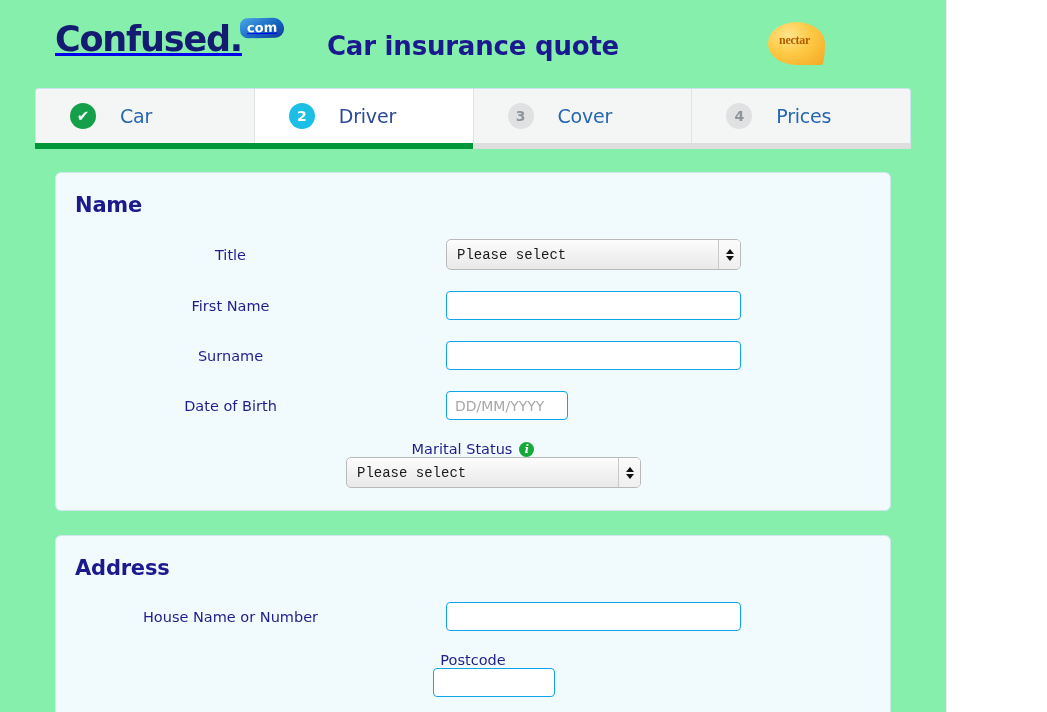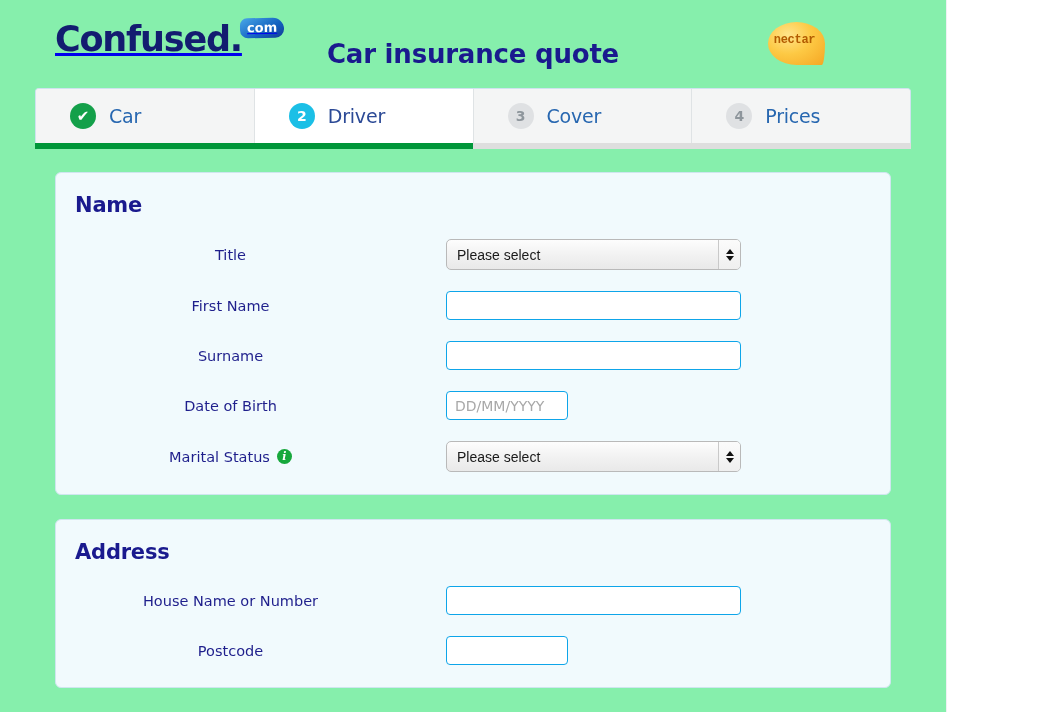--- a/index.html
+++ b/index.html
@@ -54,21 +54,21 @@
     font-weight: bold;
     padding: 3px 7px 4px 7px;
     line-height: 1;
     transform: rotate(-1deg);
   }
 
   .page-title {
     position: absolute;
     left: 0;
     right: 0;
-    top: 39px;
+    top: 31px;
     text-align: center;
     font-family: "DejaVu Sans", sans-serif;
     font-size: 26px;
     font-weight: bold;
     color: #1a1a8e;
     letter-spacing: -0.2px;
   }
 
   .nectar {
     position: absolute;
@@ -87,21 +87,21 @@
     position: absolute;
     inset: 0;
     background: radial-gradient(ellipse at 35% 30%, #ffe48a 0%, #fdc944 45%, #f5a623 100%);
     border-radius: 50% 50% 6% 50% / 50% 50% 50% 50%;
   }
   .nectar-text {
     position: absolute;
     left: 0; right: 4px;
     top: 11px;
     text-align: center;
-    font-family: Liberation Mono, monospace;
+    font-family: Liberation Serif, serif;
     font-size: 12px;
     font-weight: bold;
     color: #b35c00;
     letter-spacing: -0.3px;
   }
   .nectar-copy { margin-left: 9px; padding-top: 3px; }
   .nectar-head {
     font-family: "DejaVu Sans", sans-serif;
     font-size: 13.5px;
     font-weight: bold;
@@ -145,21 +145,21 @@
     font-family: "DejaVu Sans", sans-serif;
     font-size: 14px;
     font-weight: bold;
     flex: 0 0 auto;
   }
   .tab-badge.done { background: #14a04a; color: #ffffff; }
   .tab-badge.current { background: #1bbfe6; color: #ffffff; }
   .tab-badge.todo { background: #dfe1e3; color: #8e969c; }
   .tab-badge .check { font-size: 15px; line-height: 1; }
   .tab-label {
-    margin-left: 13px;
+    margin-left: 24px;
     font-family: "DejaVu Sans", sans-serif;
     font-size: 19px;
     color: #2767b0;
     letter-spacing: -0.2px;
   }
   .tab.active .tab-label { color: #2c4a96; }
 
   .progressbar {
     margin: 0 35px;
     height: 6px;
@@ -188,21 +188,21 @@
     color: #1a1a8e;
     padding-left: 19px;
     margin-bottom: 22px;
     letter-spacing: -0.2px;
   }
   .field-row {
     display: flex;
     align-items: center;
     margin-bottom: 21px;
   }
-  .field-row:last-child { margin-bottom: 0; }
+  .field-row:last-child { margin-bottom: 0; flex-direction: column; }
   .field-label {
     width: 349px;
     text-align: right;
     padding-right: 0;
     font-family: "DejaVu Sans", sans-serif;
     font-size: 14.5px;
     color: #1f1f8c;
     white-space: nowrap;
     display: flex;
     align-items: center;
@@ -252,21 +252,21 @@
     border: 1px solid #b9b9b9;
     border-radius: 5px;
     background: linear-gradient(180deg, #fdfdfd 0%, #f2f2f2 50%, #e9e9e9 100%);
     display: flex;
     align-items: center;
     cursor: pointer;
     overflow: hidden;
   }
   .select-text {
     padding-left: 10px;
-    font-family: Liberation Sans, sans-serif;
+    font-family: Liberation Mono, monospace;
     font-size: 14px;
     color: #1a1a1a;
     flex: 1 1 auto;
     white-space: nowrap;
   }
   .select-spin {
     width: 22px;
     align-self: stretch;
     border-left: 1px solid #c9c9c9;
     background: linear-gradient(180deg, #fbfbfb 0%, #efefef 100%);

